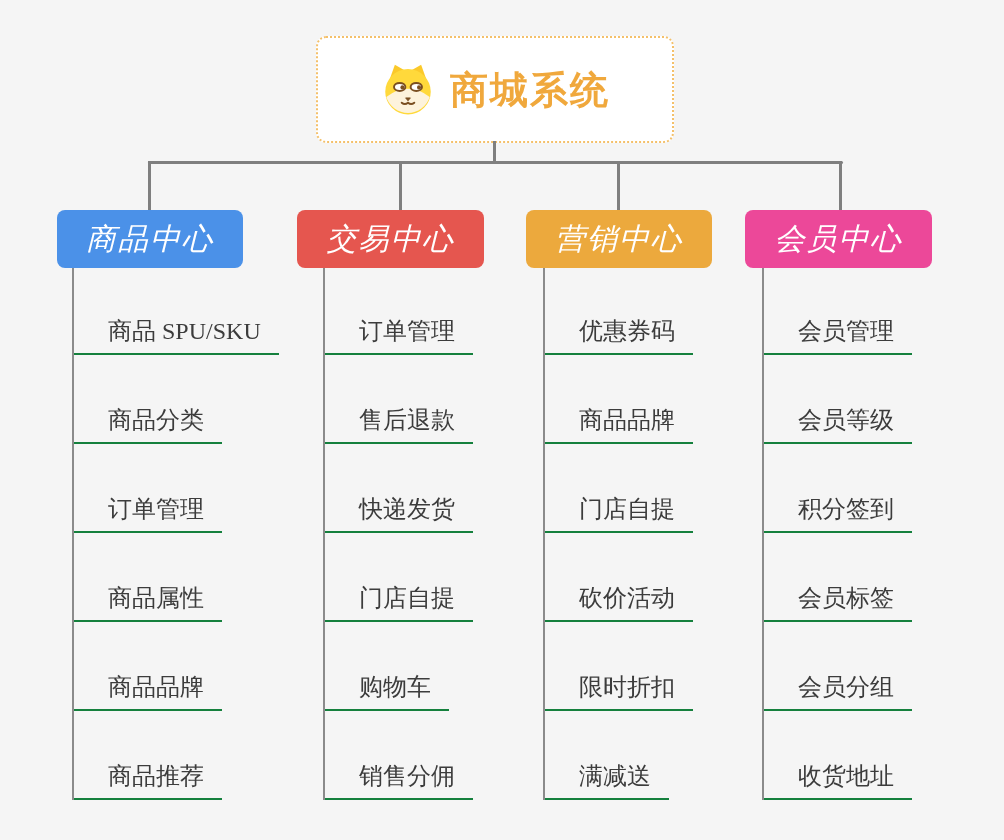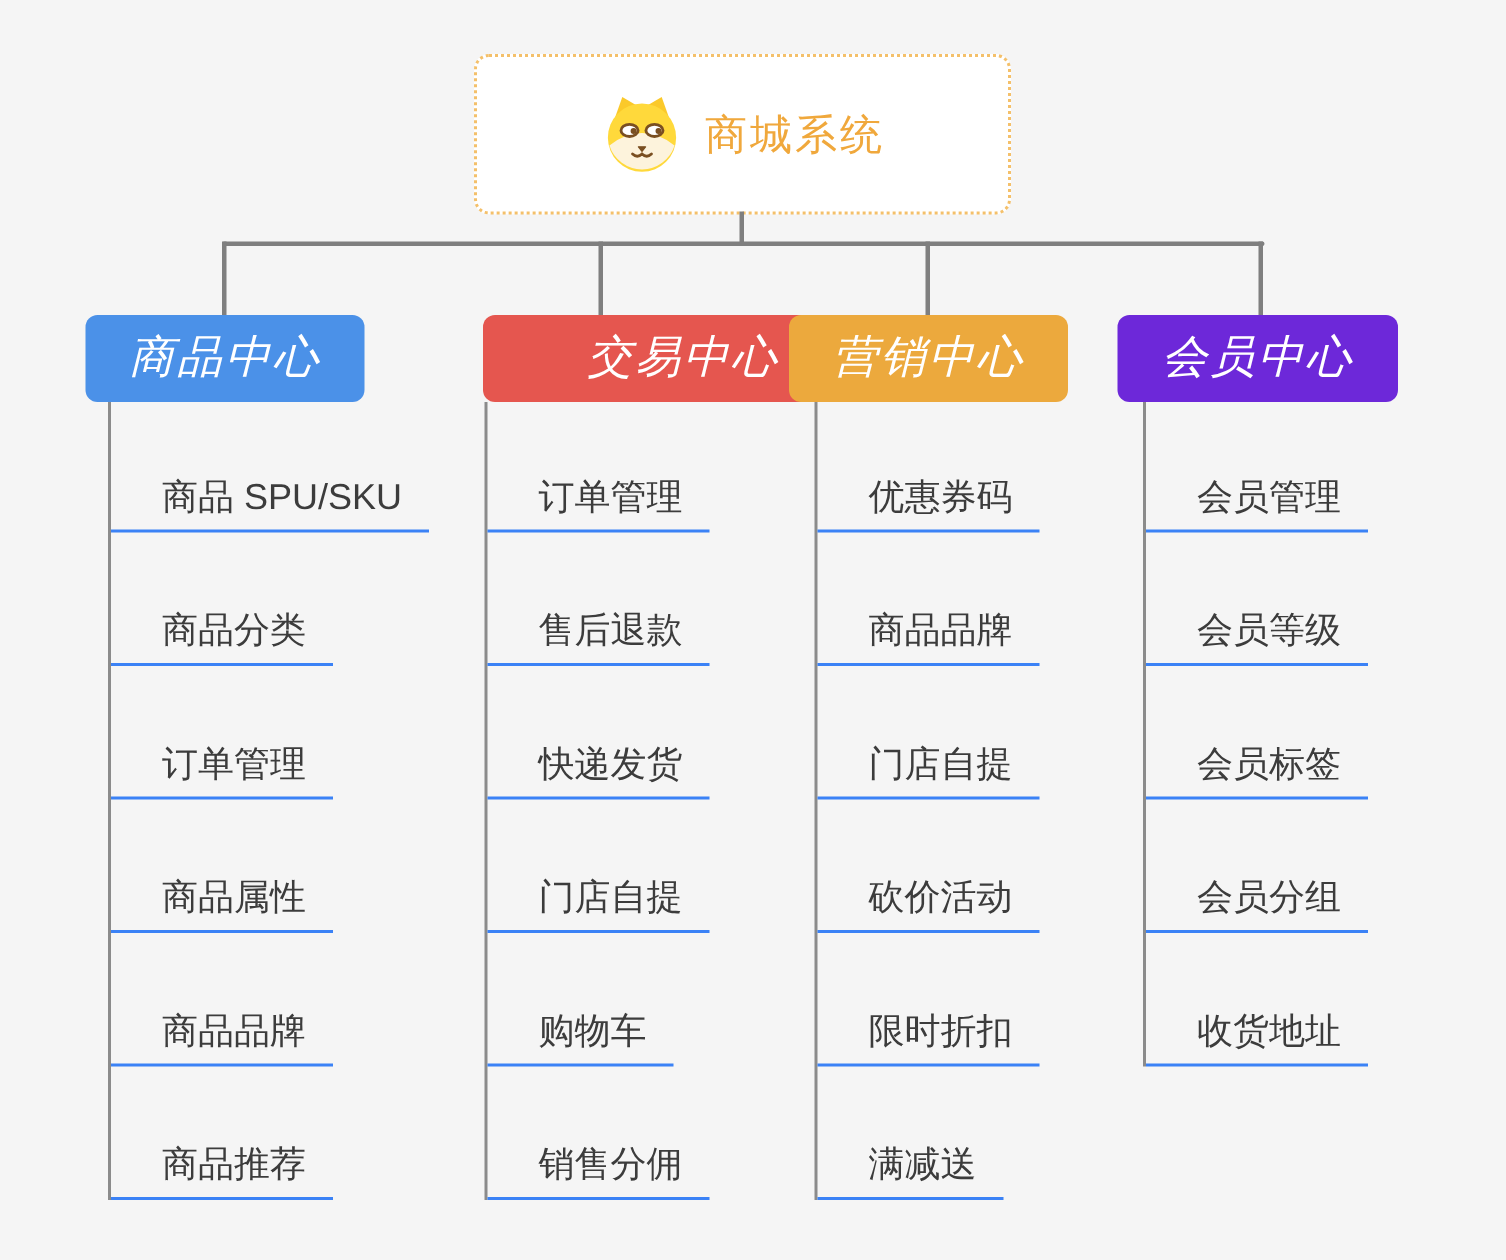--- a/index.html
+++ b/index.html
@@ -6,46 +6,46 @@
   .canvas{
     position:relative;width:1004px;height:840px;background:#f5f5f5;overflow:hidden;
     font-family:"Liberation Sans","DejaVu Sans",sans-serif;
   }
   
   .root-node{
     position:absolute;left:316px;top:36px;width:358px;height:107px;
     background:#ffffff;border:2px dotted #f4c06a;border-radius:10px;
     box-sizing:border-box;display:flex;align-items:center;justify-content:center;gap:14px;
   }
-  .root-title{font-size:28px;font-weight:400;letter-spacing:2px;color:#f0a83c;line-height:1;}
+  .root-title{font-size:38px;font-weight:700;letter-spacing:2px;color:#f0a83c;line-height:1;}
   .dog{width:56px;height:56px;display:block;}
   
   .line{position:absolute;background:#7f7f7f;}
   .hbar{border-radius:2px;}
   
   .branch{
     position:absolute;top:210px;height:58px;border-radius:8px;
     display:flex;align-items:center;justify-content:center;
     color:#ffffff;font-size:30px;letter-spacing:2px;line-height:1;font-style:italic;
   }
   .b0{left:57px;width:186px;}
-  .b1{left:322px;width:187px;padding-left:40px;}
+  .b1{left:297px;width:187px;}
   .b2{left:526px;width:186px;justify-content:center;}
   .b3{left:745px;width:187px;}
   
   .children{
     list-style:none;margin:0;padding:0;position:absolute;top:268px;
     border-left:2px solid #8b8b8b;
   }
   .c0{left:72px;} .c1{left:323px;text-align:center;} .c2{left:543px;} .c3{left:762px;}
   .children li{
     height:89px;box-sizing:border-box;width:fit-content;
-    border-bottom:2px solid #3b82f6;
+    border-bottom:2px solid #15803d;
     display:flex;align-items:flex-end;
-    padding:0 18px 7px 34px;white-space:nowrap;
+    padding:0 18px 7px 34px;white-space:nowrap;font-family:Liberation Serif, serif;
   }
   .children li:first-child{height:87px;}
   .children li span{font-size:24px;color:#3c3c3c;line-height:1.15;}
 </style>
 </head>
 <body>
 
 <div class="canvas">
 
   <div class="root-node">
@@ -73,21 +73,21 @@
 
   <div class="branch b0" style="background: rgb(75, 145, 232);">
     <span>商品中心</span>
   </div>
   <div class="branch b1" style="background: rgb(229, 86, 79);">
     <span>交易中心</span>
   </div>
   <div class="branch b2" style="background: rgb(236, 169, 61);">
     <span>营销中心</span>
   </div>
-  <div class="branch b3" style="background: #6d28d9;">
+  <div class="branch b3" style="background: #ec4899;">
     <span>会员中心</span>
   </div>
 
   <ul class="children c0">
     <li>
         <span>商品 SPU/SKU</span>
       </li>
     <li>
         <span>商品分类</span>
       </li>
@@ -148,20 +148,23 @@
   </ul>
 
   <ul class="children c3">
     <li>
         <span>会员管理</span>
       </li>
     <li>
         <span>会员等级</span>
       </li>
     <li>
+        <span>积分签到</span>
+      </li>
+    <li>
         <span>会员标签</span>
       </li>
     <li>
         <span>会员分组</span>
       </li>
     <li>
         <span>收货地址</span>
       </li>
   </ul>
 

